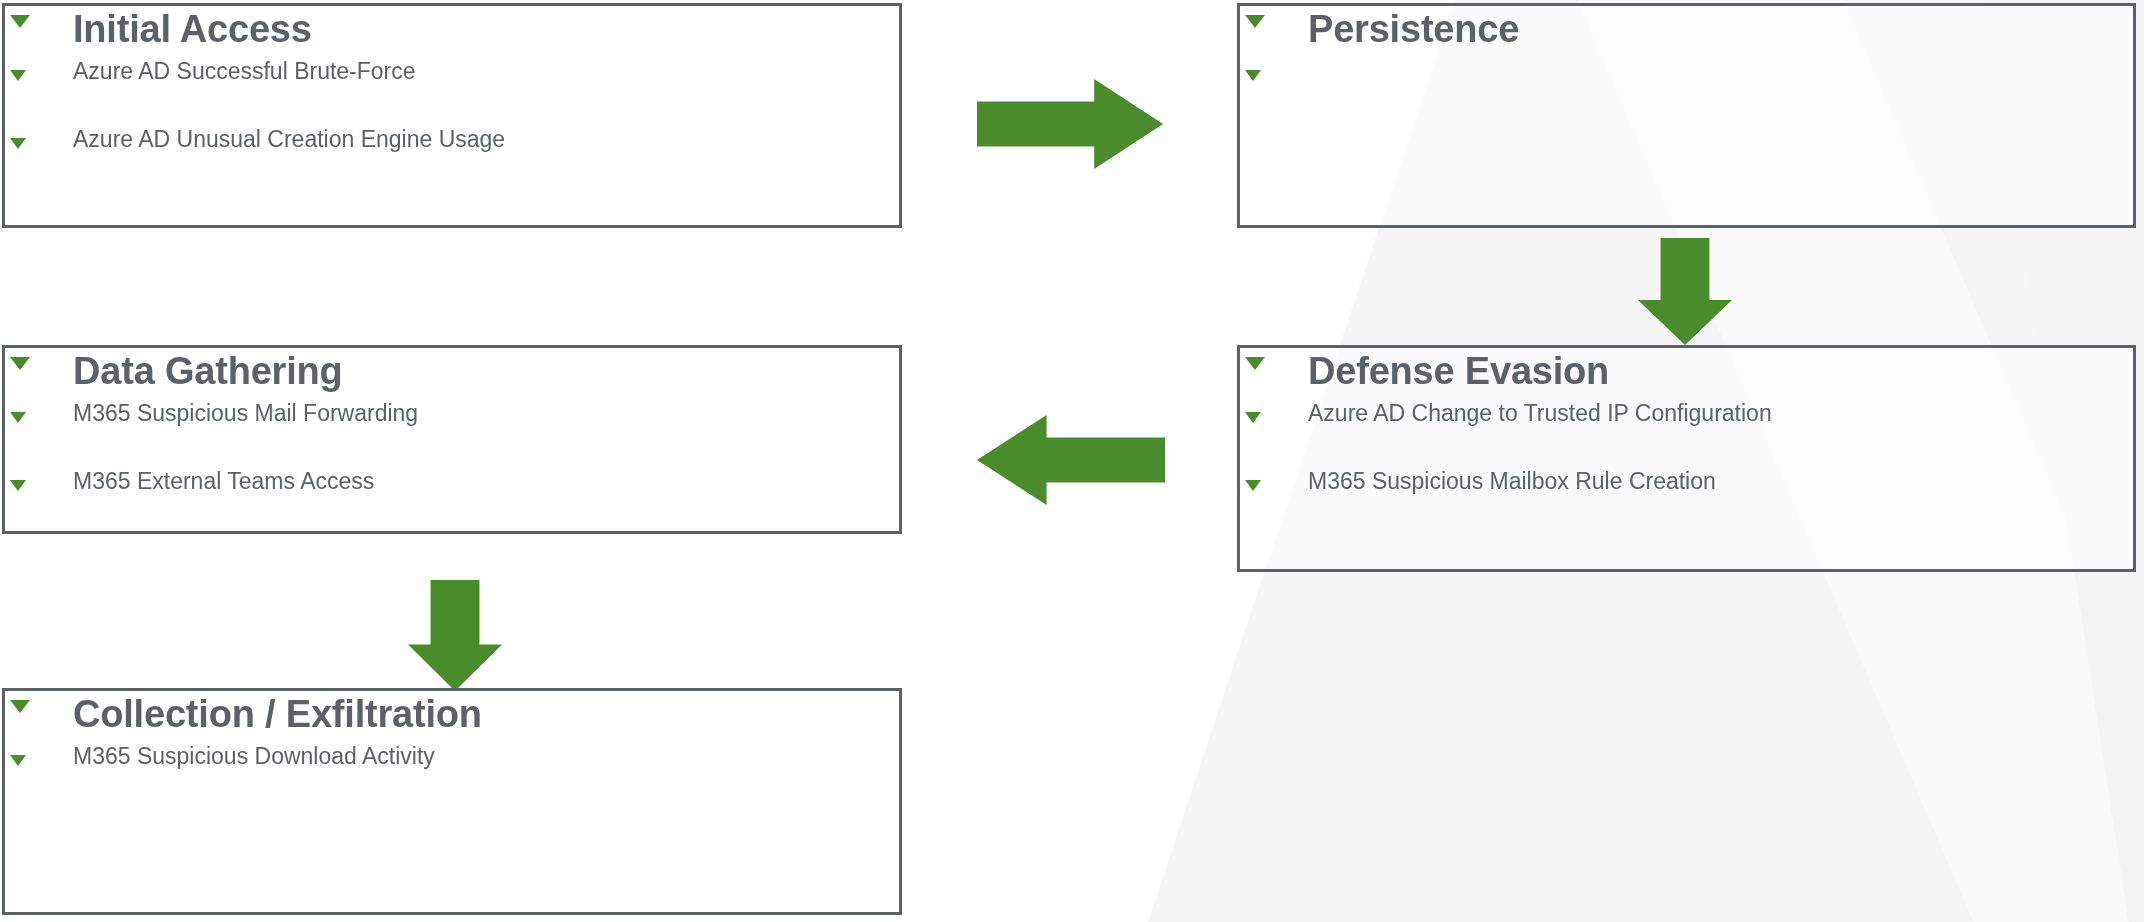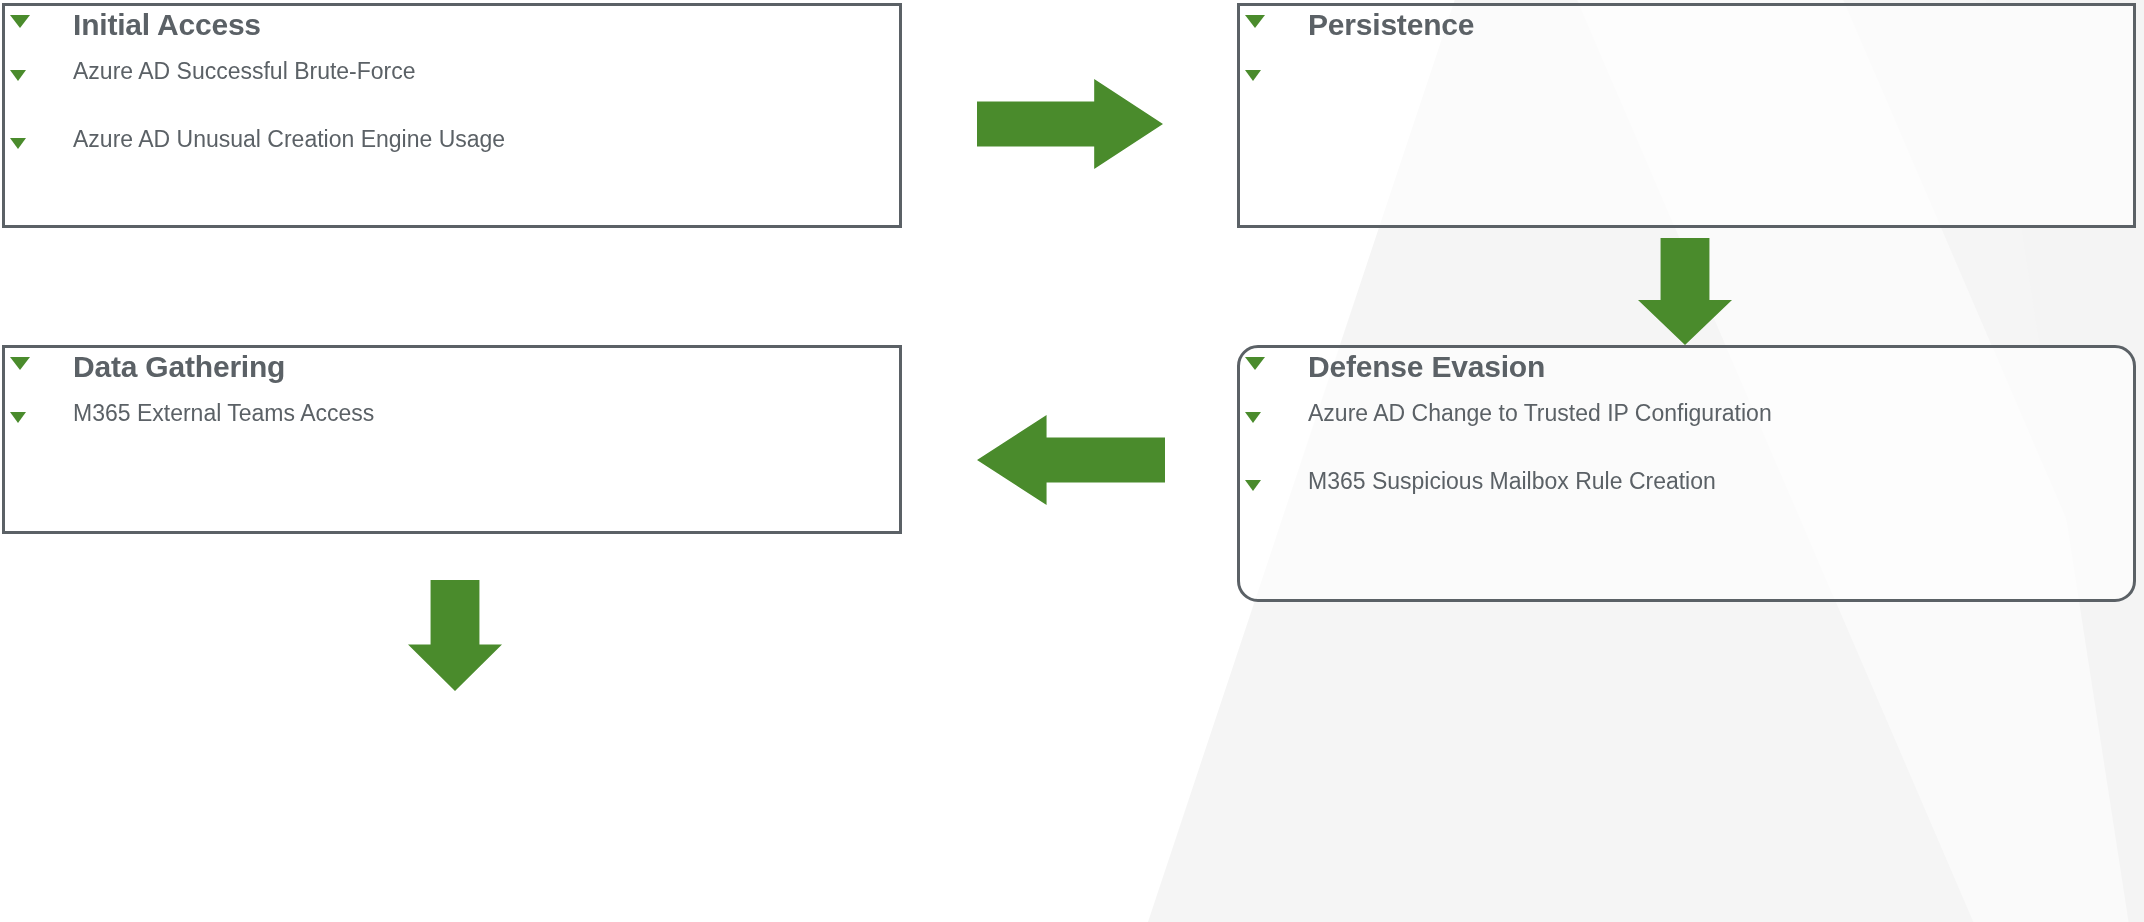--- a/index.html
+++ b/index.html
@@ -58,21 +58,21 @@
     background: rgba(255,255,255,0.62);
   }
   .stage-head {
     position: relative;
     height: 56px;
   }
   .stage-title {
     position: absolute;
     left: 68px;
     top: 2px;
-    font-size: 30px;
+    font-size: 38px;
     font-weight: bold;
     color: #5b6166;
     letter-spacing: -0.2px;
     white-space: nowrap;
   }
   .tri {
     position: absolute;
     width: 0;
     height: 0;
     border-left: 9px solid transparent;
@@ -167,33 +167,47 @@
     </div>
   </div>
 
   <div class="stage-box" style="left:2px; top:345px; width:900px; height:189px;">
     <div class="stage-head">
       <span class="tri tri-head"></span>
       <span class="stage-title">Data Gathering</span>
     </div>
     <div class="stage-item">
       <span class="tri tri-item"></span>
+      <span class="item-label">M365 Suspicious Mail Forwarding</span>
+    </div>
+    <div class="stage-item">
+      <span class="tri tri-item"></span>
       <span class="item-label">M365 External Teams Access</span>
     </div>
   </div>
 
-  <div class="stage-box" style="left:1237px; top:345px; width:899px; height:257px;border-radius:21px;">
+  <div class="stage-box" style="left:1237px; top:345px; width:899px; height:227px;">
     <div class="stage-head">
       <span class="tri tri-head"></span>
       <span class="stage-title">Defense Evasion</span>
     </div>
     <div class="stage-item">
       <span class="tri tri-item"></span>
       <span class="item-label">Azure AD Change to Trusted IP Configuration</span>
     </div>
     <div class="stage-item">
       <span class="tri tri-item"></span>
       <span class="item-label">M365 Suspicious Mailbox Rule Creation</span>
     </div>
   </div>
 
+  <div class="stage-box" style="left:2px; top:688px; width:900px; height:227px;">
+    <div class="stage-head">
+      <span class="tri tri-head"></span>
+      <span class="stage-title">Collection / Exfiltration</span>
+    </div>
+    <div class="stage-item">
+      <span class="tri tri-item"></span>
+      <span class="item-label">M365 Suspicious Download Activity</span>
+    </div>
+  </div>
 
 </div>
 
 </body></html>

